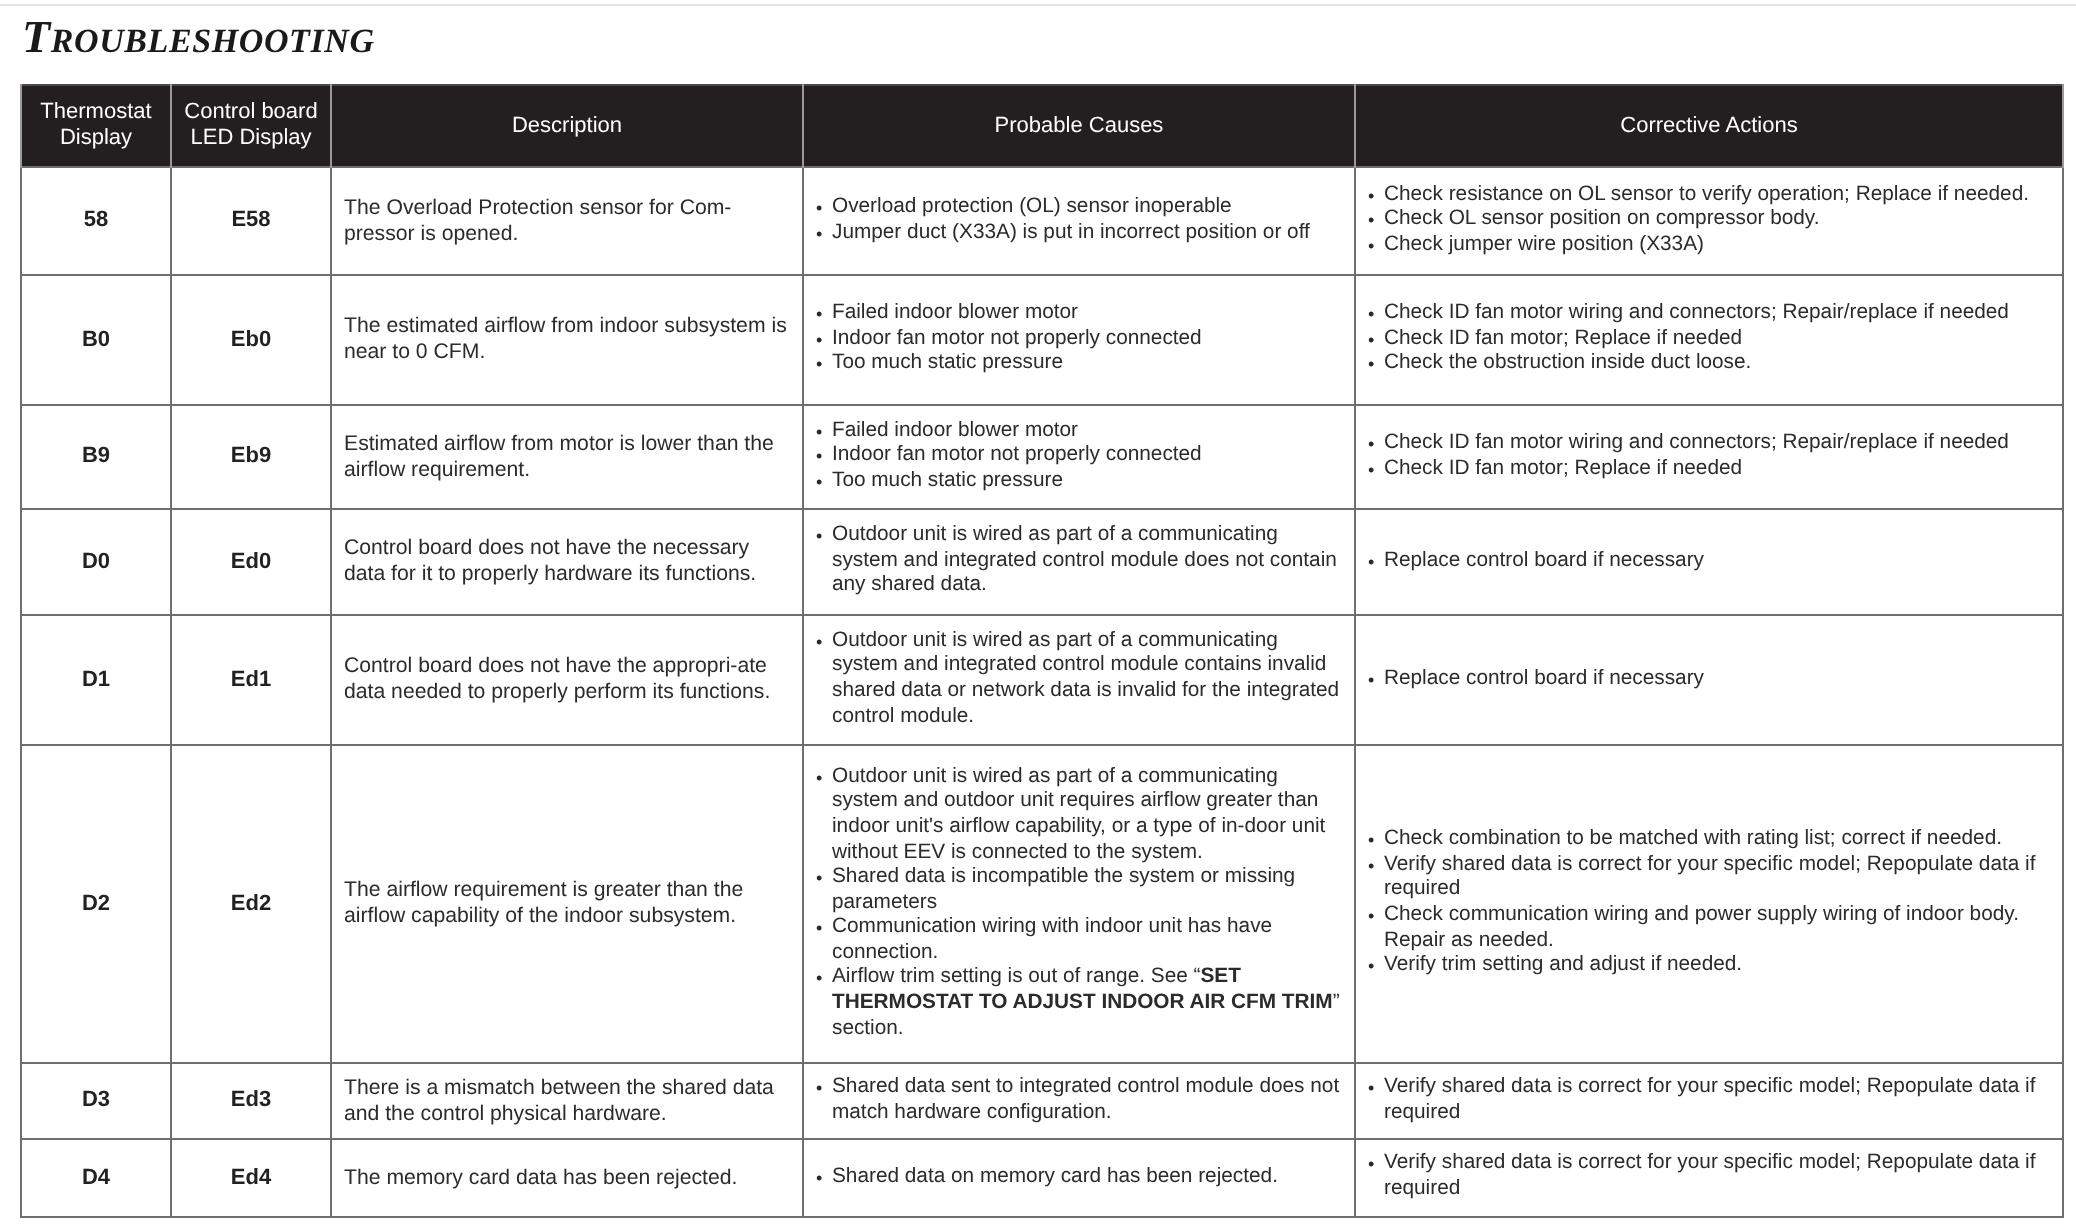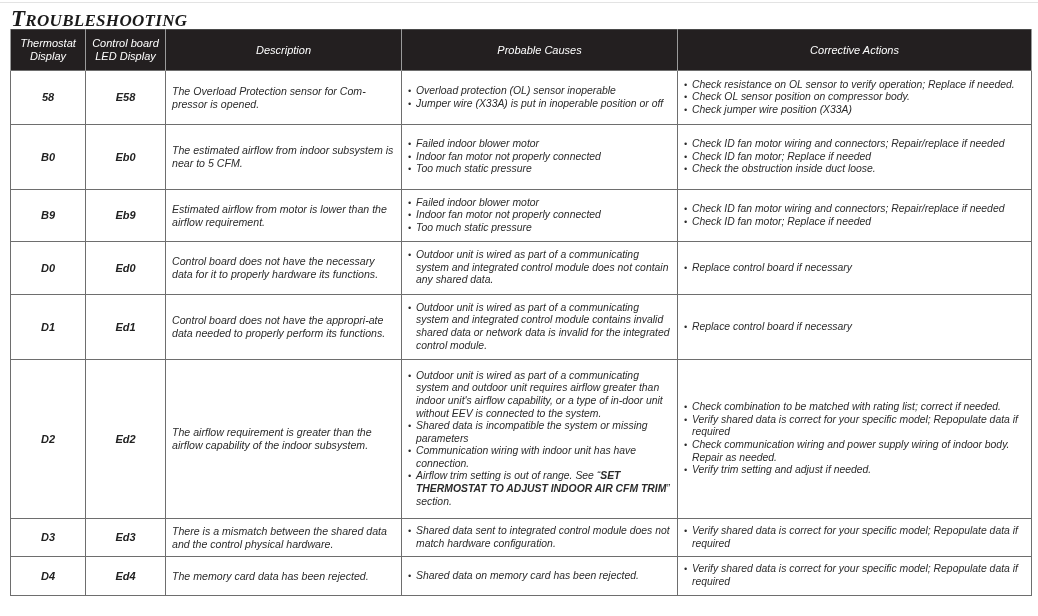--- a/index.html
+++ b/index.html
@@ -3,22 +3,22 @@
 <meta charset="utf-8">
 <style>
   html, body { margin: 0; padding: 0; background: #ffffff; }
   body { width: 1038px; height: 616px; position: relative; overflow: hidden;
          font-family: "Liberation Sans", sans-serif; color: #2a2a2a; }
   .topline { position: absolute; left: 0; top: 2px; width: 1038px; height: 1px; background: #e3e3e3; }
   .title { position: absolute; left: 11px; top: 6px; font-size: 21px; font-weight: bold; font-style: italic;
            color: #1a1a1a; letter-spacing: 0.3px; font-family: Liberation Serif, serif; }
   .title .big { font-size: 23px; }
   .title .small { font-size: 17px; }
-  table { position: absolute; left: 10px; top: 29px; border-collapse: collapse; table-layout: fixed;
-          width: 1021px; font-style: italic; }
+  table { position: absolute; left: 10px; top: 42px; border-collapse: collapse; table-layout: fixed;
+          width: 1021px; }
   th { background: #231f20; color: #ffffff; font-weight: normal; font-size: 11px; line-height: 13px;
        border-left: 1px solid #9a9a9a; border-right: 1px solid #9a9a9a; height: 40px; padding: 0 3px;
        text-align: center; vertical-align: middle; }
   td { border: 1px solid #6e6e6e; font-size: 10.4px; line-height: 12.6px; vertical-align: middle;
        padding: 1px 6px; color: #2b2b2b; }
   td.code { text-align: center; font-weight: bold; font-size: 11px; color: #222; margin-top: 27px; }
   td.desc { padding-left: 6px; font-size: 10.6px; }
   ul { list-style: none; margin: 0; padding: 0; }
   li { position: relative; padding-left: 8px; }
   li::before { content: "\2022"; position: absolute; left: 0; top: 0; font-size: 9px; }
@@ -50,36 +50,36 @@
   </thead>
   <tbody>
 
     <tr style="height:54px">
       <td class="code">58</td>
       <td class="code">E58</td>
       <td class="desc">The Overload Protection sensor for Com-pressor is opened.</td>
       <td>
           <ul>
         <li>Overload protection (OL) sensor inoperable</li>
-        <li>Jumper wire (X33A) is put in inoperable position or off</li>
+        <li>Jumper duct (X33A) is put in incorrect position or off</li>
       </ul>
         </td>
       <td>
           <ul>
         <li>Check resistance on OL sensor to verify operation; Replace if needed.</li>
         <li>Check OL sensor position on compressor body.</li>
         <li>Check jumper wire position (X33A)</li>
       </ul>
         </td>
     </tr>
 
     <tr style="height:65px">
       <td class="code">B0</td>
       <td class="code">Eb0</td>
-      <td class="desc">The estimated airflow from indoor subsystem is near to 5 CFM.</td>
+      <td class="desc">The estimated airflow from indoor subsystem is near to 0 CFM.</td>
       <td>
           <ul>
         <li>Failed indoor blower motor</li>
         <li>Indoor fan motor not properly connected</li>
         <li>Too much static pressure</li>
       </ul>
         </td>
       <td>
           <ul>
         <li>Check ID fan motor wiring and connectors; Repair/replace if needed</li>

